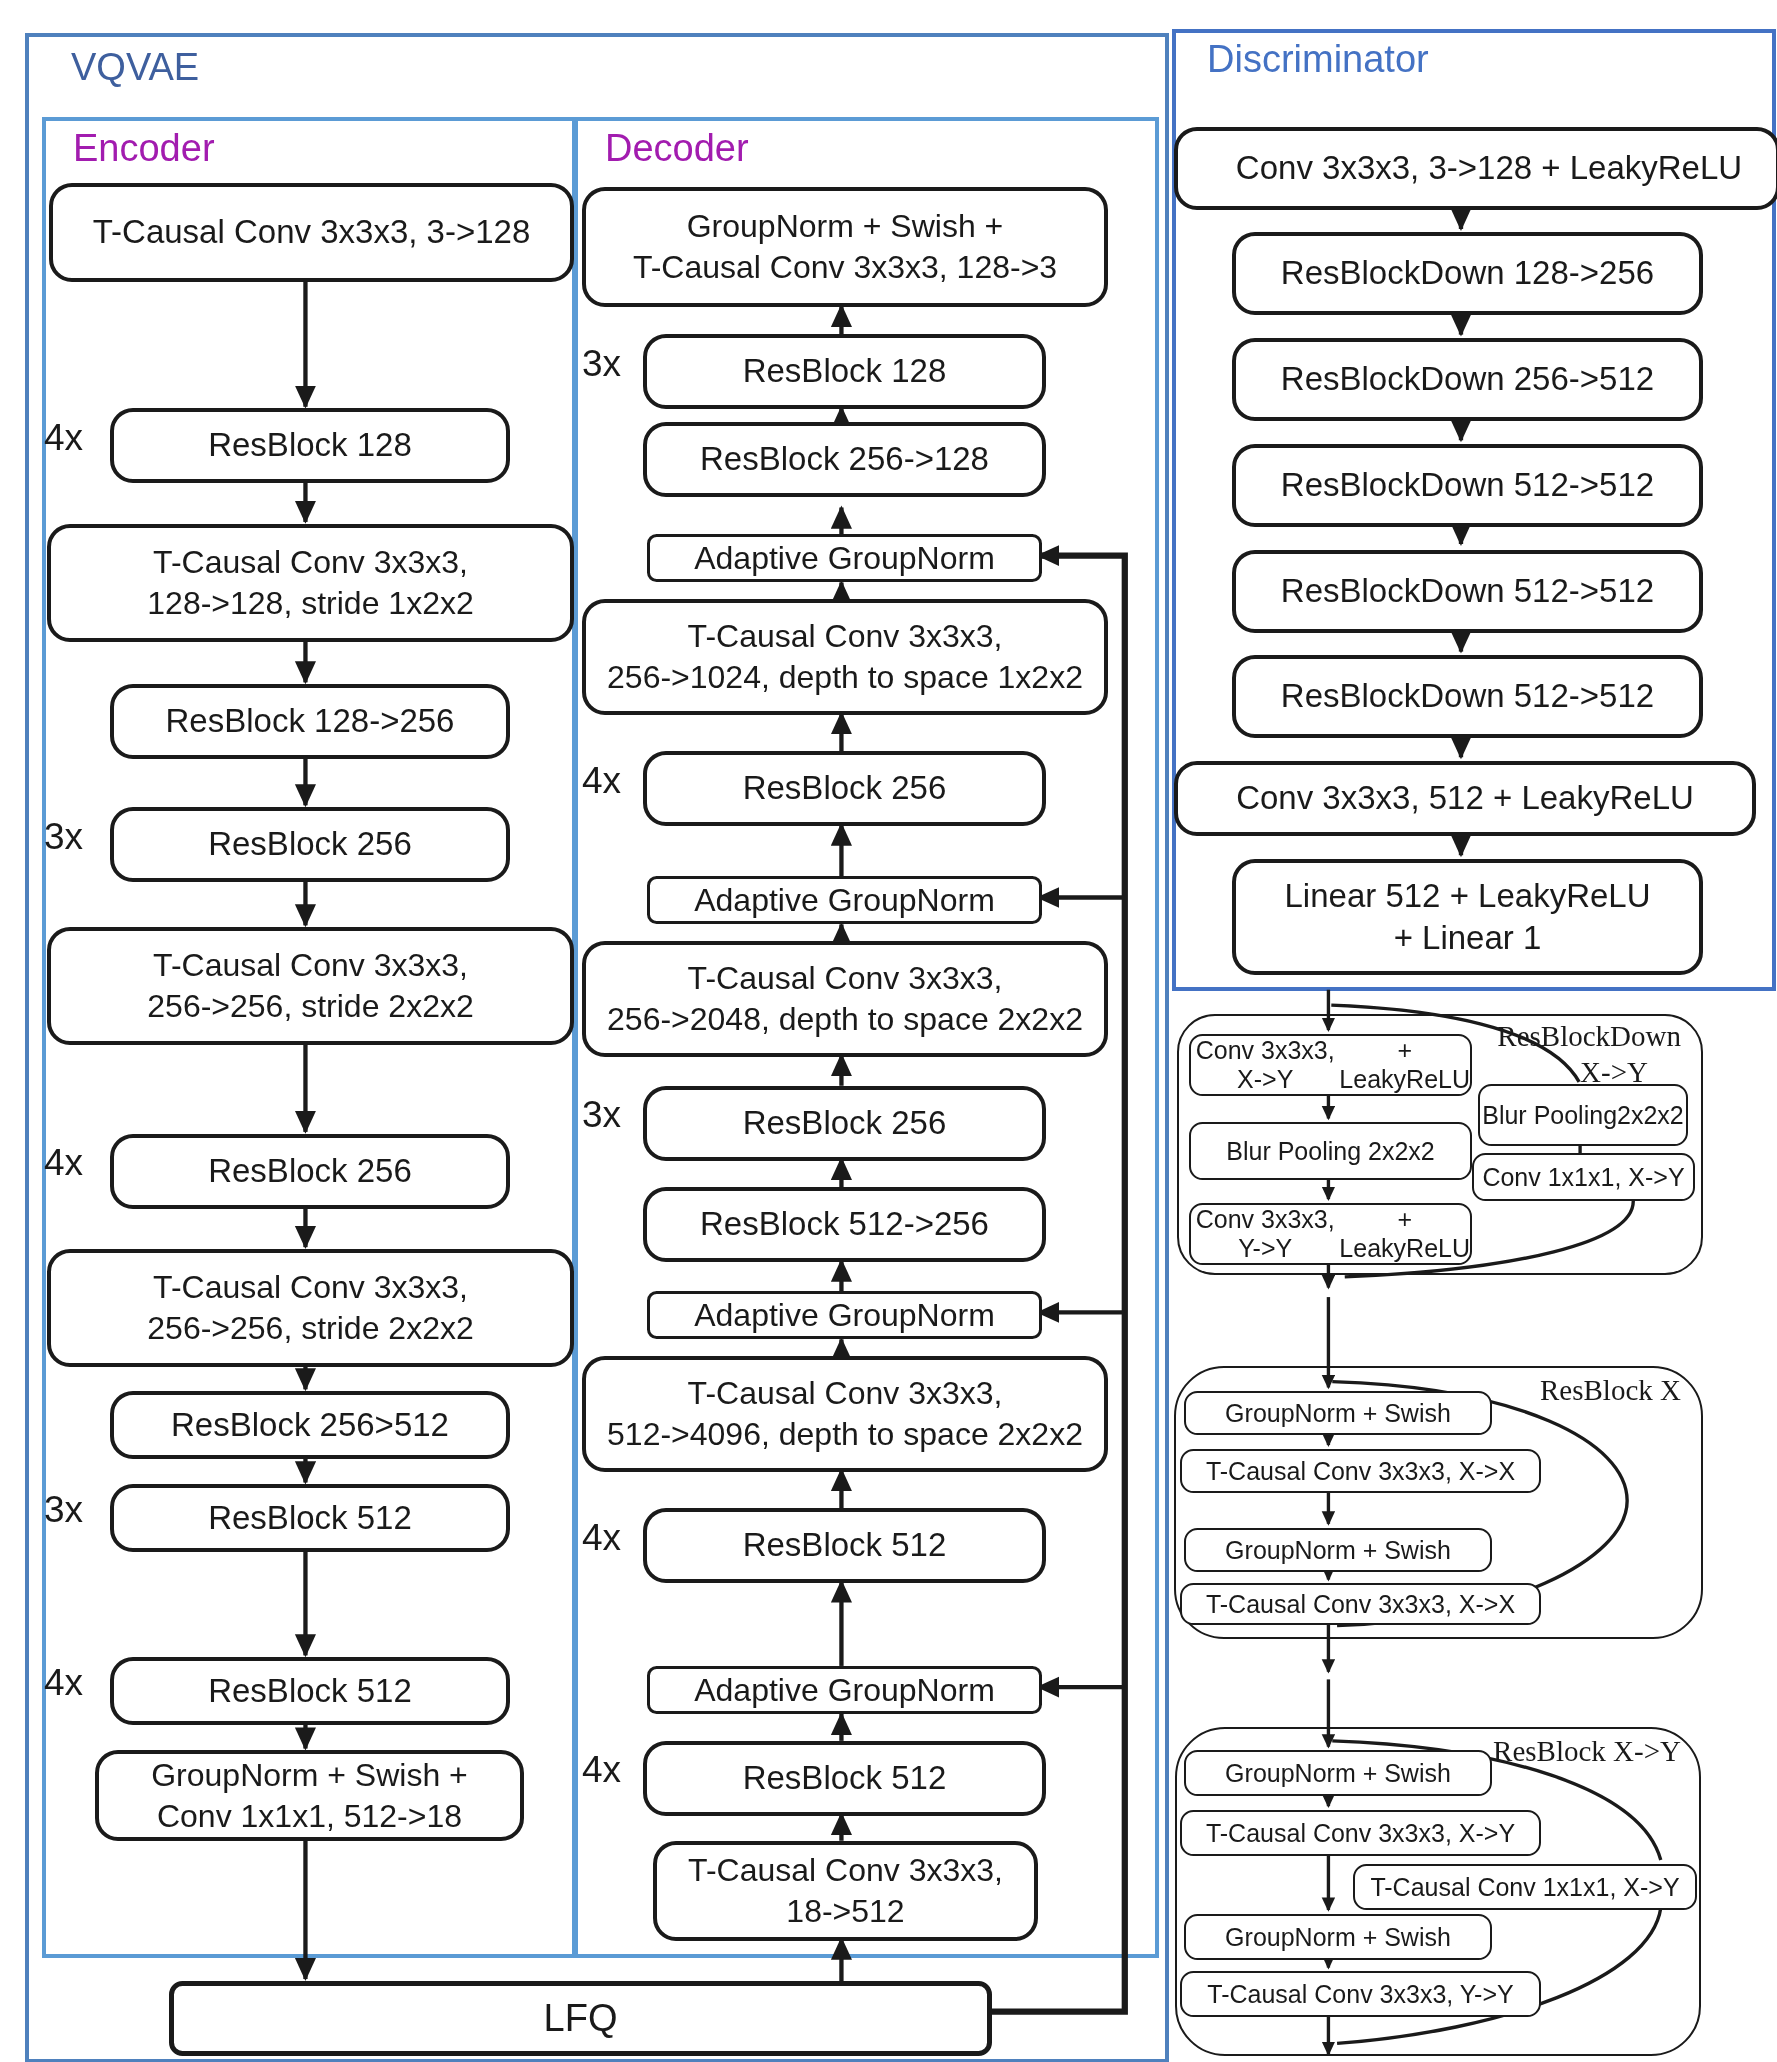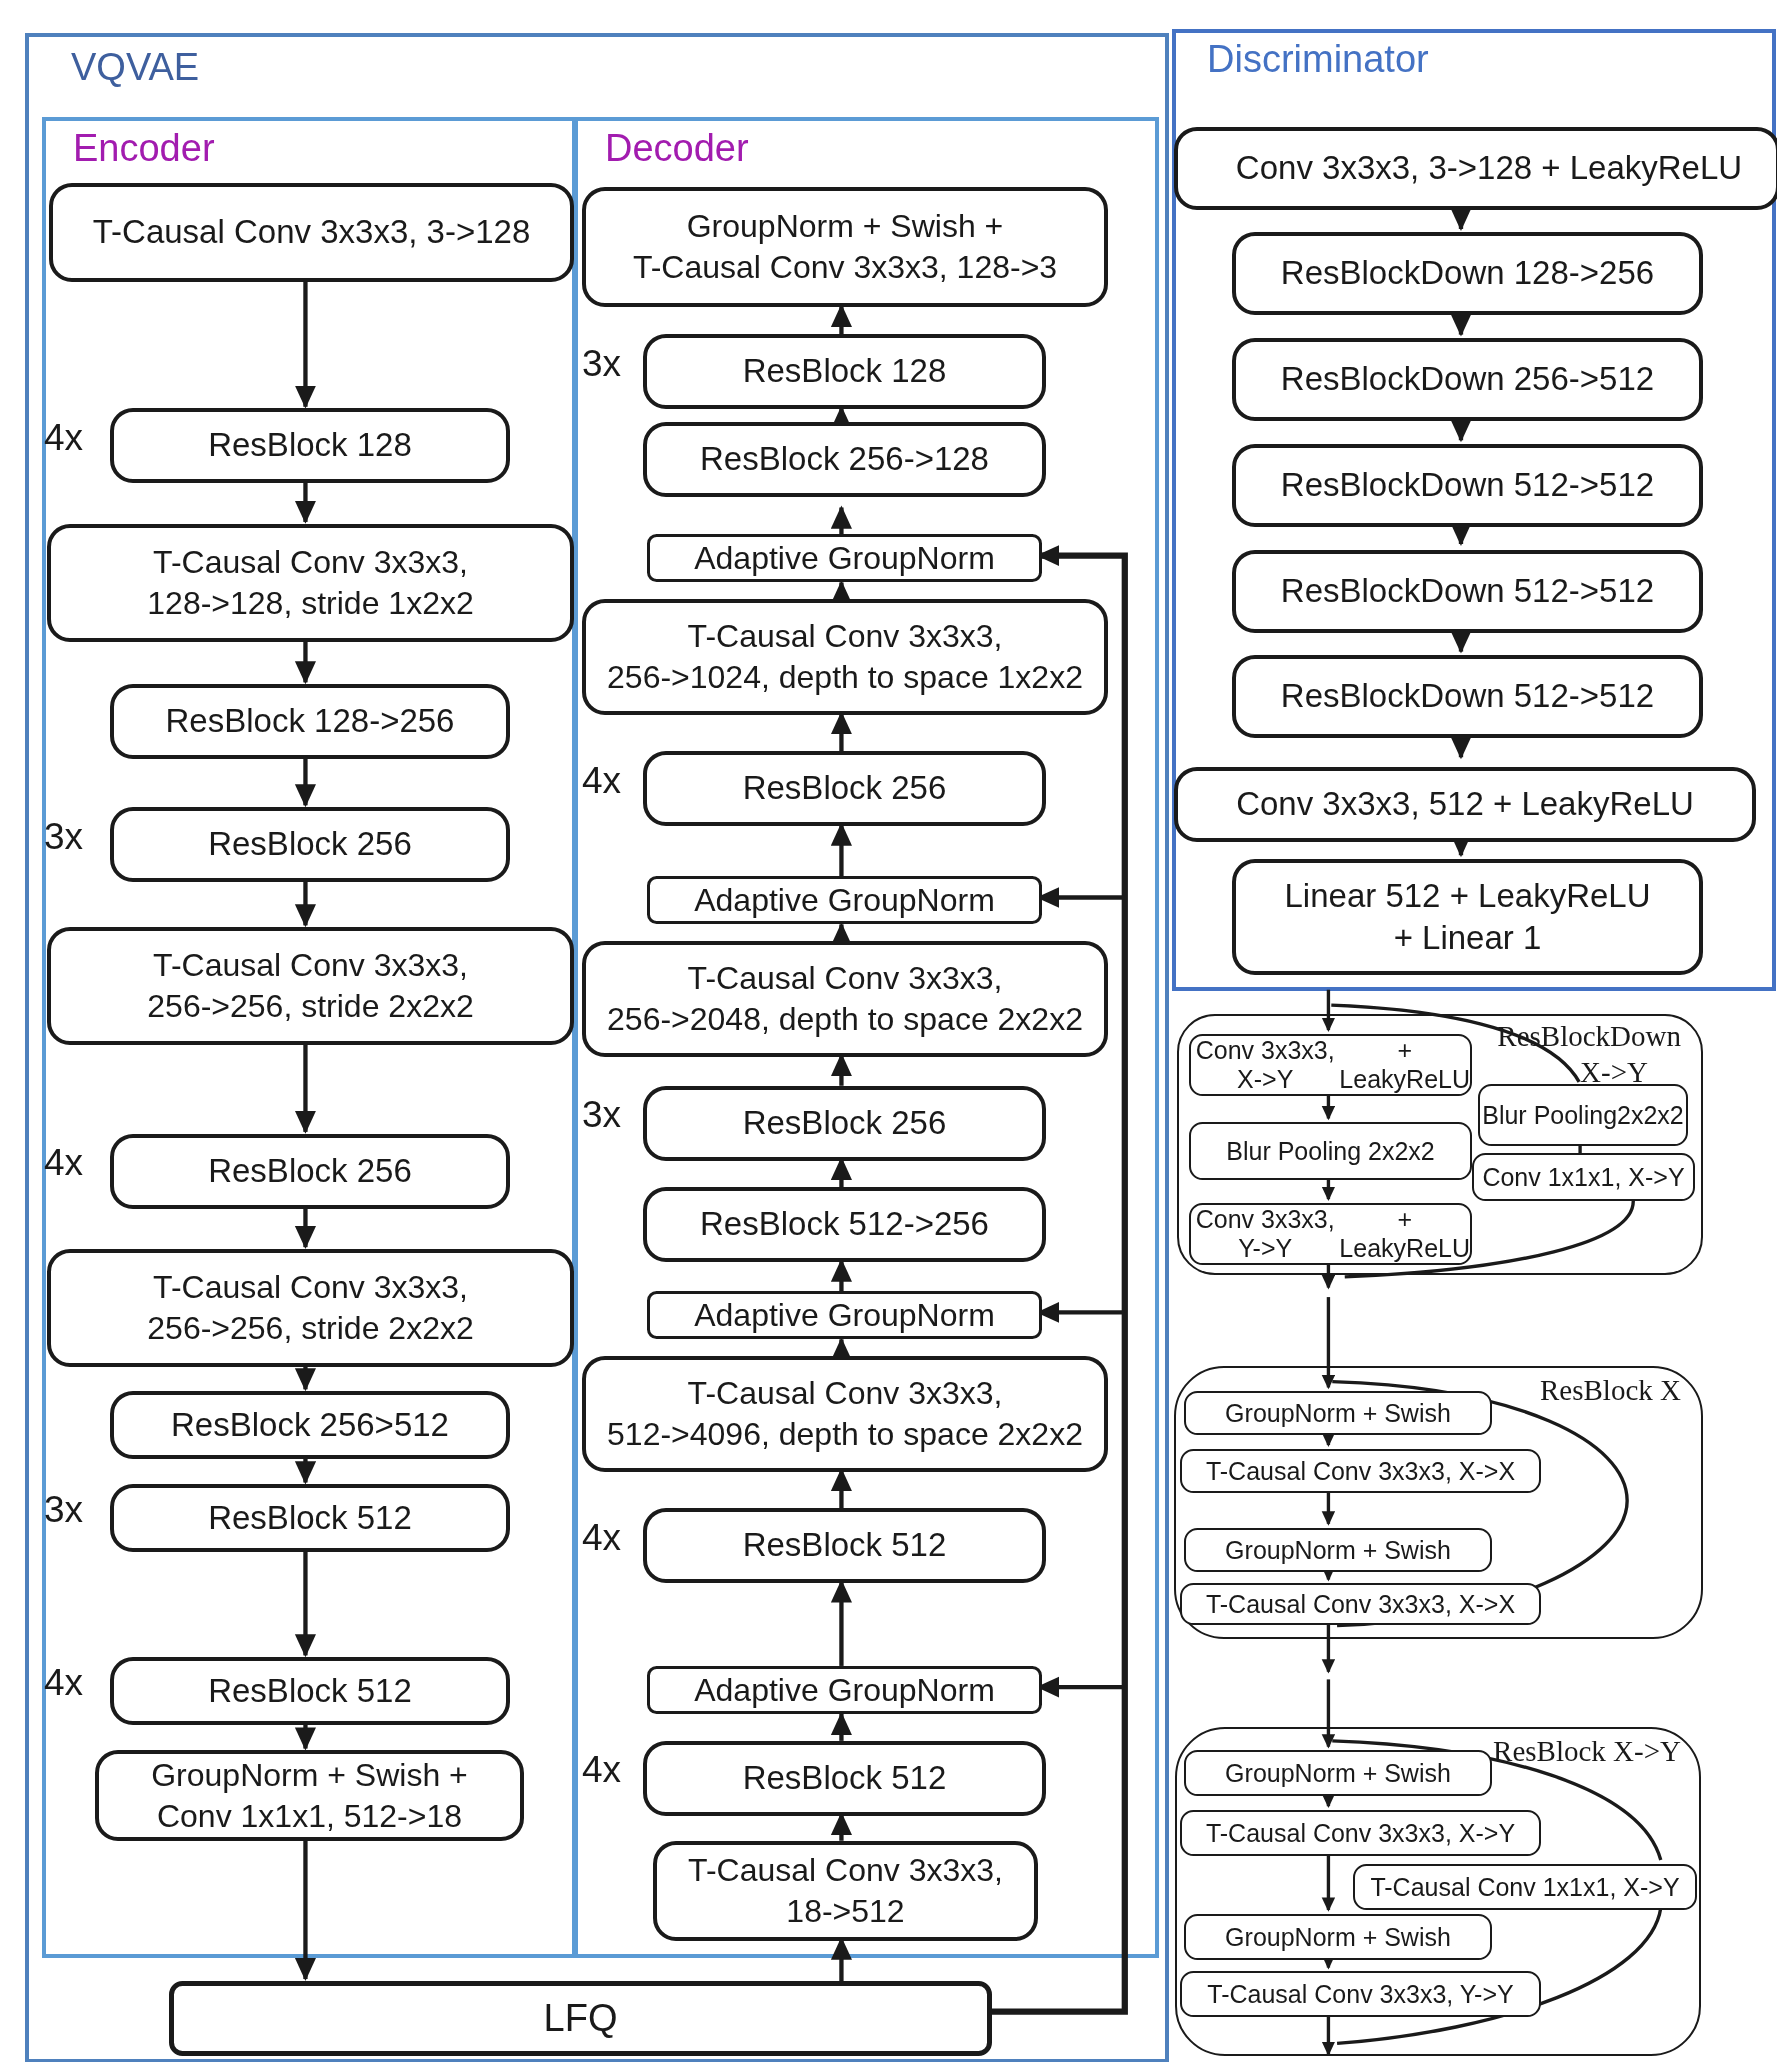--- a/index.html
+++ b/index.html
@@ -251,21 +251,21 @@
   </div>
   <div class="fbox" style="left:1232px;top:444px;width:463px;height:75px;">
     <span class="ln">ResBlockDown 512-&gt;512</span>
   </div>
   <div class="fbox" style="left:1232px;top:550px;width:463px;height:75px;">
     <span class="ln">ResBlockDown 512-&gt;512</span>
   </div>
   <div class="fbox" style="left:1232px;top:655px;width:463px;height:75px;">
     <span class="ln">ResBlockDown 512-&gt;512</span>
   </div>
-  <div class="fbox" style="left:1174px;top:761px;width:574px;height:67px;margin-top:6px;">
+  <div class="fbox" style="left:1174px;top:761px;width:574px;height:67px;">
     <span class="ln">Conv 3x3x3, 512 + LeakyReLU</span>
   </div>
   <div class="fbox" style="left:1232px;top:859px;width:463px;height:108px;">
     <span class="ln">Linear 512 + LeakyReLU</span>
     <span class="ln">+ Linear 1</span>
   </div>
 
   <div class="defouter" style="left:1177px;top:1014px;width:522px;height:257px;border-radius:38px;"></div>
   <div class="deftitle" style="left:1393px;top:1018px;width:288px;">
     <span class="ln">ResBlockDown</span>

